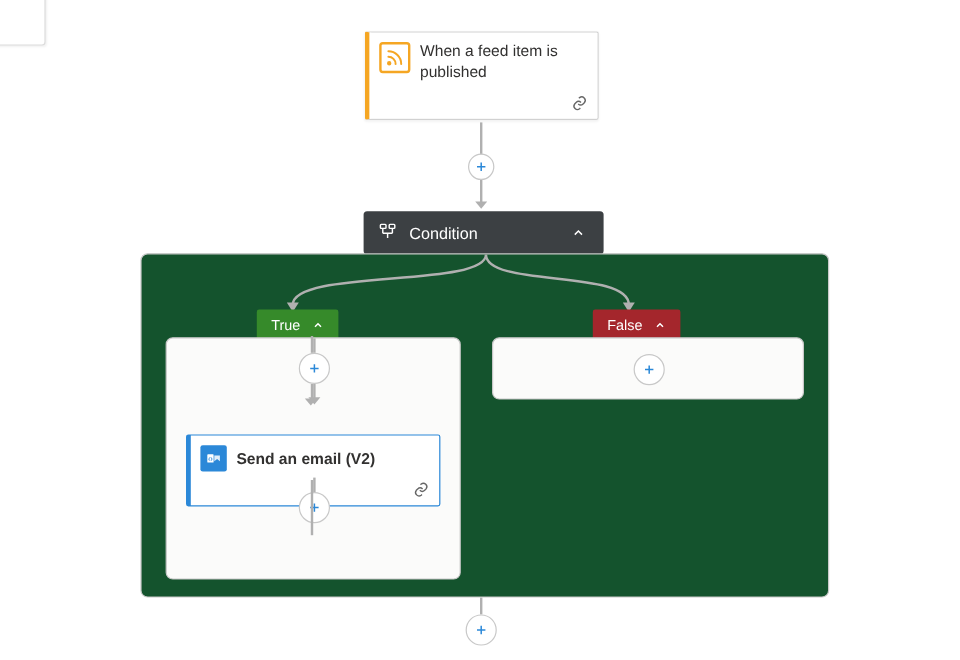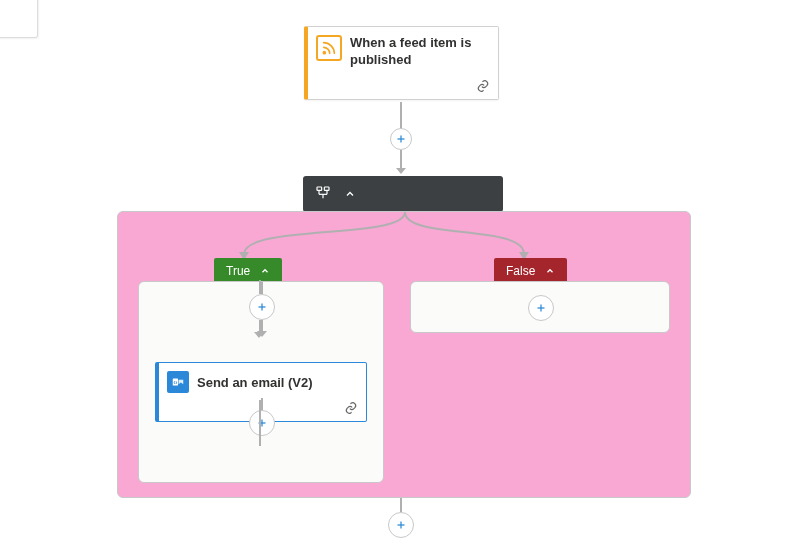--- a/index.html
+++ b/index.html
@@ -40,21 +40,21 @@
   }
   .rss-icon {
     width: 26px; height: 26px;
     border: 2px solid #f5a623;
     border-radius: 3px;
     display: flex; align-items: center; justify-content: center;
     flex-shrink: 0;
   }
   .rss-icon svg { width: 16px; height: 16px; }
   .trigger-title {
-    font-weight: 700;
+    font-weight: 400;
     font-size: 13px;
     line-height: 1.3;
   }
   .card-foot {
     height: 20px;
     display: flex;
     justify-content: flex-end;
     padding: 0 8px 4px 0;
   }
   .link-icon svg { width: 14px; height: 14px; stroke: #666; }
@@ -109,21 +109,21 @@
 
   
   .cond-container {
     position: absolute;
     left: 117px;
     top: 211px;
     width: 574px;
     height: 287px;
     border: 1px solid #c8c8c8;
     border-radius: 6px;
-    background: #f9a8d4;
+    background: #14532d;
   }
 
   
   .inner-svg {
     position: absolute;
     left: 0; top: 0;
     width: 574px; height: 60px;
     pointer-events: none;
   }
 
@@ -238,20 +238,21 @@
     <span class="cond-icon">
       <svg viewBox="0 0 24 24" stroke="#fff" stroke-width="1.8" fill="none">
           <rect x="3" y="3" width="7" height="5" rx="1"></rect>
           <rect x="14" y="3" width="7" height="5" rx="1"></rect>
           <line x1="6" y1="8" x2="6" y2="14"></line>
           <line x1="18" y1="8" x2="18" y2="14"></line>
           <line x1="6" y1="14" x2="18" y2="14"></line>
           <line x1="12" y1="14" x2="12" y2="20"></line>
         </svg>
     </span>
+    <span class="cond-text">Condition</span>
     <span class="chev">
       <svg viewBox="0 0 24 24" stroke="#fff" stroke-width="2.5" fill="none">
           <polyline points="6 15 12 9 18 15"></polyline>
         </svg>
     </span>
   </div>
 
   <div class="cond-container">
 
     <svg class="inner-svg" viewBox="0 0 574 60">

